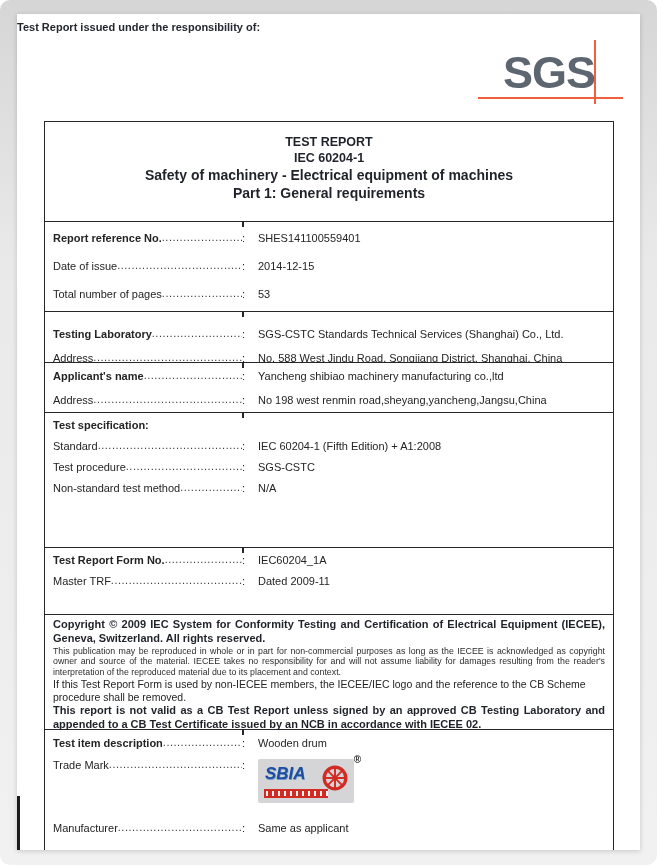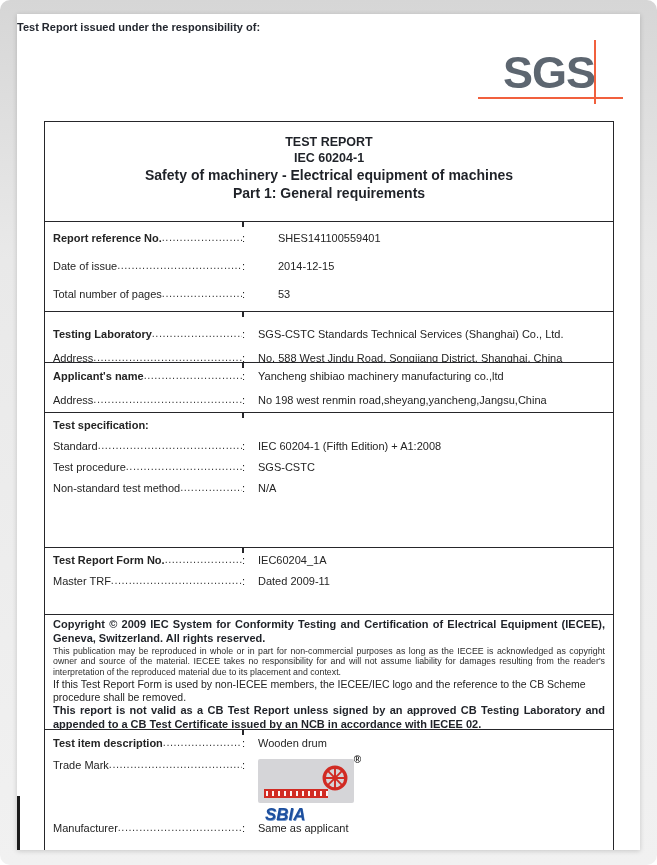--- a/index.html
+++ b/index.html
@@ -46,21 +46,21 @@
 
   .sec-1{ height:90px; padding-top:2px; }
   .sec-2{ height:51px; padding-top:10px; }
   .sec-3{ height:50px; padding-top:1px; }
   .sec-4{ height:87px; padding-top:1px; }
   .sec-5{ height:67px; padding-top:1px;margin-top:48px; }
   .sec-6{ height:115px; padding:3px 8px 0 8px; }
   .sec-7{ height:168px; padding-top:1px; }
 
   .row{ display:flex; align-items:center; padding:0 8px; font-size:11px; }
-  .sec-1 .row{ height:28px;gap:20px; }
+  .sec-1 .row{ height:28px; }
   .sec-2 .row,.sec-3 .row{ height:24px; }
   .sec-4 .row,.sec-5 .row{ height:21px; }
   .sec-7 .row{ height:26px; }
   .sec-7 .row.r-item{ height:24px; }
   .sec-7 .row.r-tm{ height:60px; align-items:flex-start; padding-top:4px; }
 
   .lbl{ display:flex; width:192px; flex-shrink:0; overflow:hidden; }
   .lbl .txt{ white-space:nowrap; }
   .lbl .txt.b{ font-weight:bold; }
   .lbl .dots{ flex:1; overflow:hidden; position:relative; min-width:6px; }
@@ -72,21 +72,21 @@
 
   
   .cp-head{ font-size:11px; font-weight:bold; line-height:13.5px; text-align:justify; color:#1f2228; }
   .cp-small{ font-size:8.8px; line-height:10.4px; text-align:justify; margin-top:1px; color:#2c2c2c; }
   .cp-normal{ font-size:10.5px; line-height:12.5px; margin-top:1px; }
   .cp-tail{ font-size:11px; font-weight:bold; line-height:13.5px; text-align:justify; margin-top:1px; color:#1f2228; }
 
   
   .tm-box{ position:relative; width:96px; height:44px; background:#d5d5d8; border-radius:2px; margin-left:13px; }
   .tm-text{ position:absolute; left:7px; top:5px; font-size:17px; font-weight:bold; font-style:italic;
-    color:#1d4f9e; letter-spacing:0; text-shadow:0.5px 0.5px 0 #6f94c9;margin-top:41px; }
+    color:#1d4f9e; letter-spacing:0; text-shadow:0.5px 0.5px 0 #6f94c9; }
   .tm-strip{ position:absolute; left:6px; bottom:5px; width:64px; height:9px; background:#d12b23;
     background-image:repeating-linear-gradient(90deg, rgba(255,255,255,0.95) 0px, rgba(255,255,255,0.95) 2px, rgba(0,0,0,0) 2px, rgba(0,0,0,0) 6px);
     background-size:auto 60%; background-repeat:repeat-x; background-position:2px 2px; }
   .tm-wheel{ position:absolute; right:6px; top:6px; width:26px; height:26px; }
   .tm-reg{ position:absolute; top:-5px; right:-7px; font-size:10px; color:#1b1b1b; font-weight:bold; }
 </style>
 </head>
 <body>
 
 <div id="screenshot">

